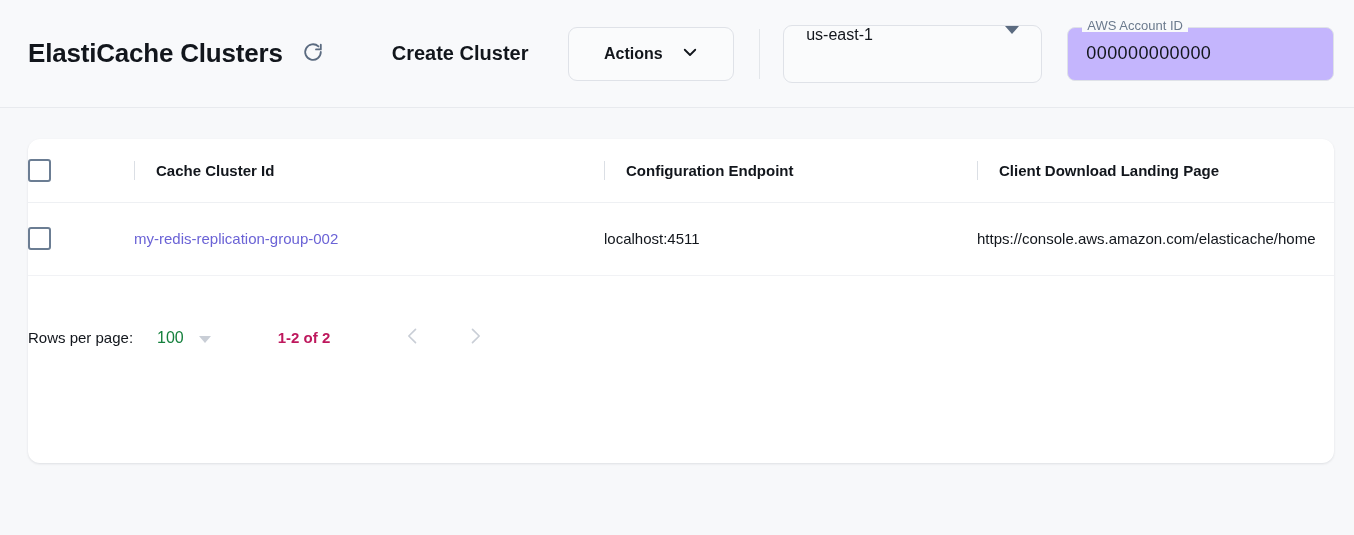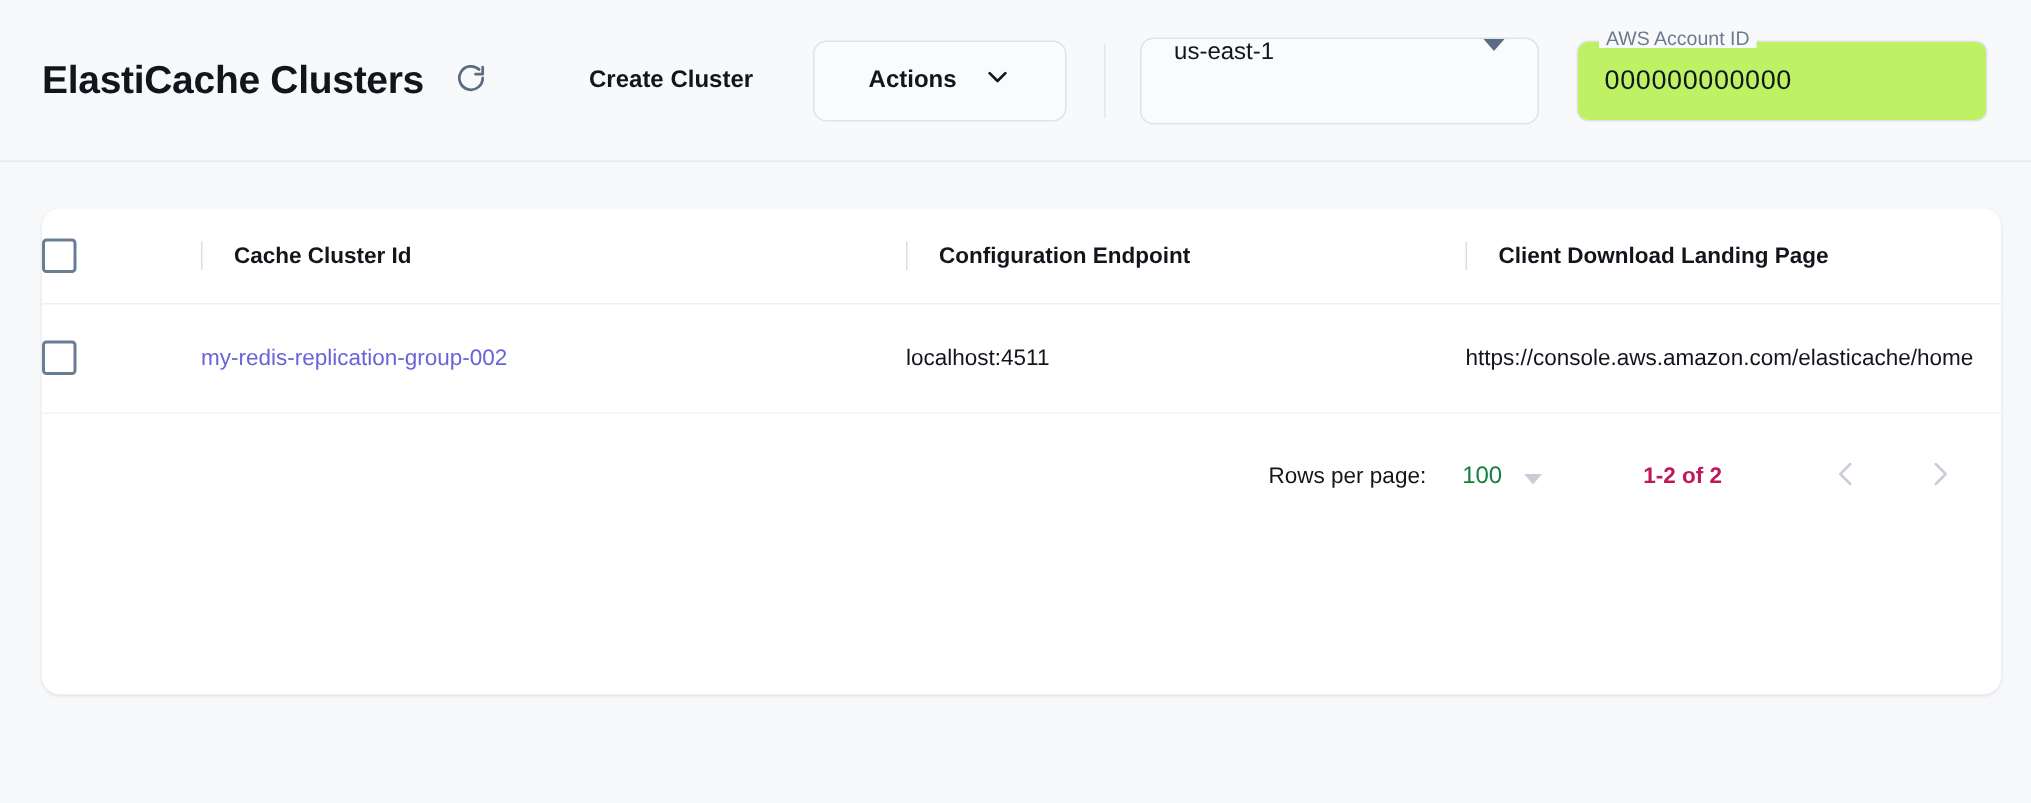--- a/index.html
+++ b/index.html
@@ -31,21 +31,21 @@
   .refresh-btn {
     margin-left: 16px;
     width: 30px; height: 30px;
     display: flex; align-items: center; justify-content: center;
     cursor: pointer;
     border: none; background: transparent;
     padding: 0;
   }
   .create-btn {
     margin-left: 58px;
-    font-size: 16px;
+    font-size: 20px;
     font-weight: bold;
     color: #12161c;
     background: transparent;
     border: none;
     padding: 8px 6px;
     cursor: pointer;
     white-space: nowrap;
     font-family: inherit;
   }
   .actions-btn {
@@ -97,21 +97,21 @@
     border-right: 7px solid transparent;
     border-top: 8px solid #5b6b80;
   }
   .account-field {
     margin-left: 25px;
     position: relative;
     width: 274px;
     height: 54px;
     border: 1px solid #dfe2e8;
     border-radius: 8px;
-    background: #bef264;
+    background: #c4b5fd;
     display: flex;
     align-items: center;
     padding: 0 18px;
   }
   .account-field .legend {
     position: absolute;
     top: -9px;
     left: 14px;
     padding: 0 5px;
     background: #f8f9fb;
@@ -199,23 +199,24 @@
     white-space: nowrap;
     display: block;
     overflow: visible;
   }
 
   
   .pager {
     height: 84px;
     display: flex;
     align-items: center;
-    justify-content: flex-end;
+    justify-content: flex-start;
     padding-right: 19px;
     gap: 4px;
+    margin-top: 20px;
   }
   .pager .rpp-label {
     font-size: 15px;
     color: #12161c;
     margin-right: 20px;
   }
   .pager .rpp-value {
     font-size: 16px;
     color: #15803d;
     cursor: pointer;

